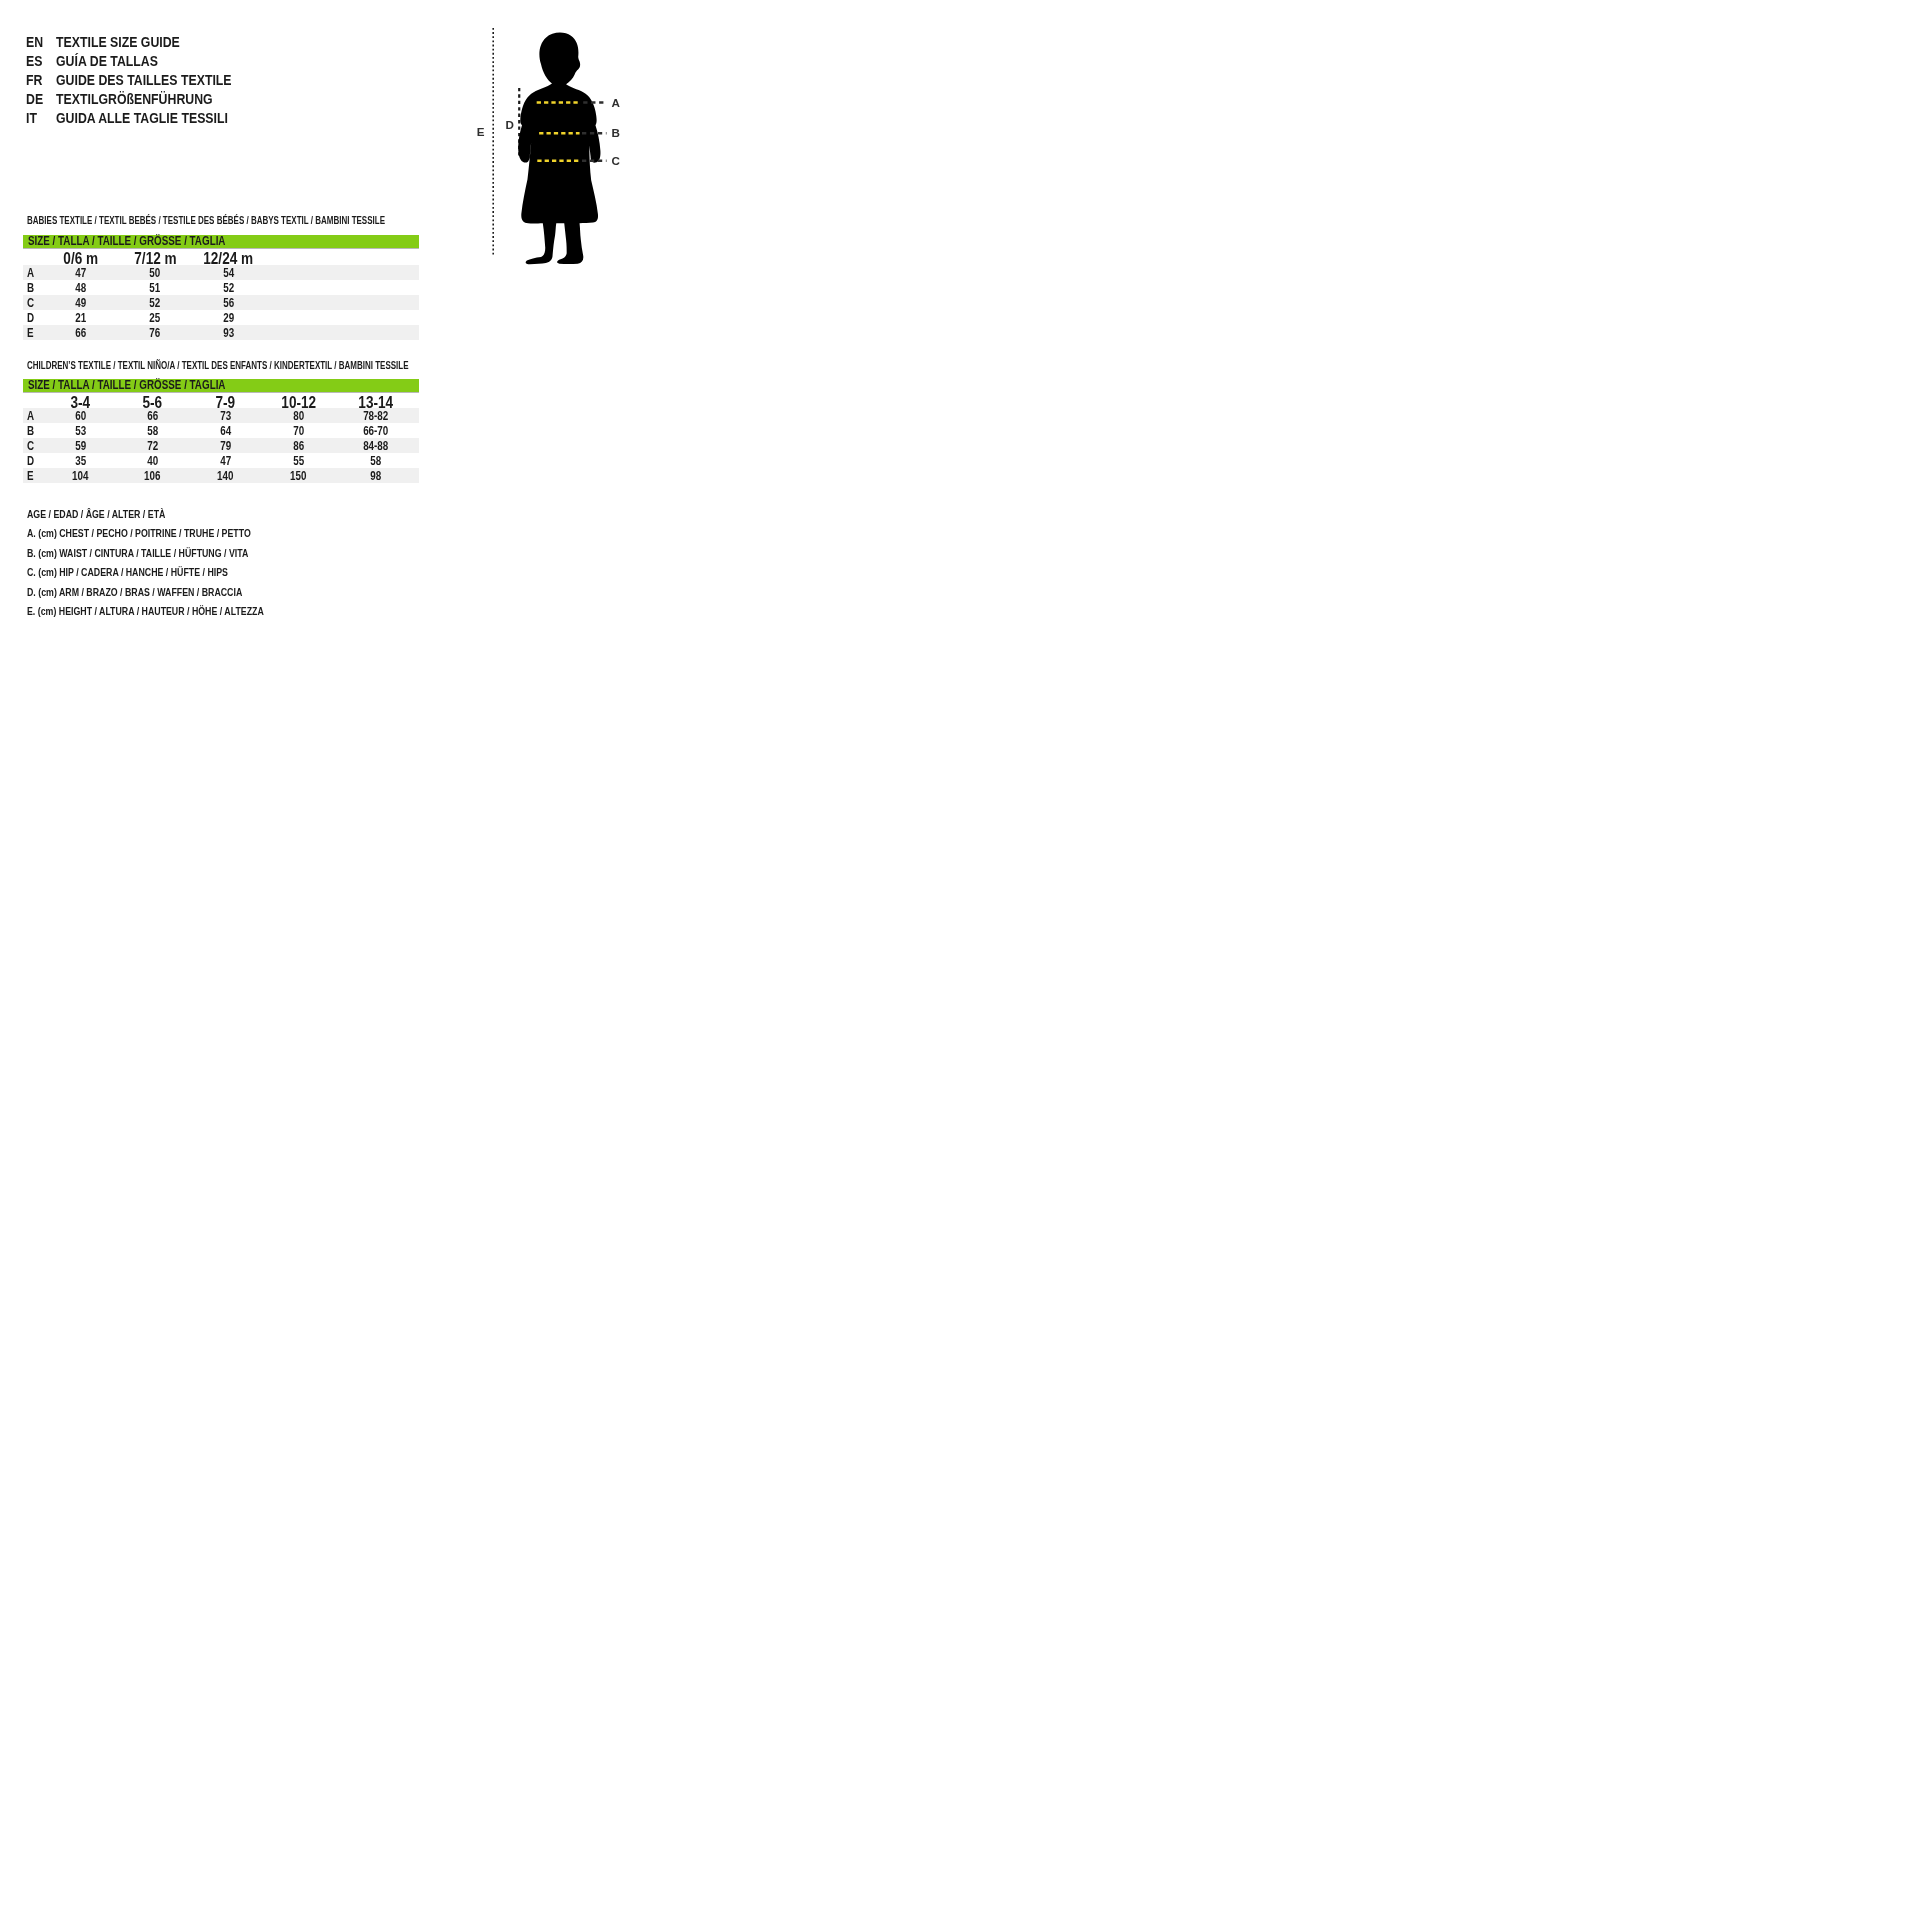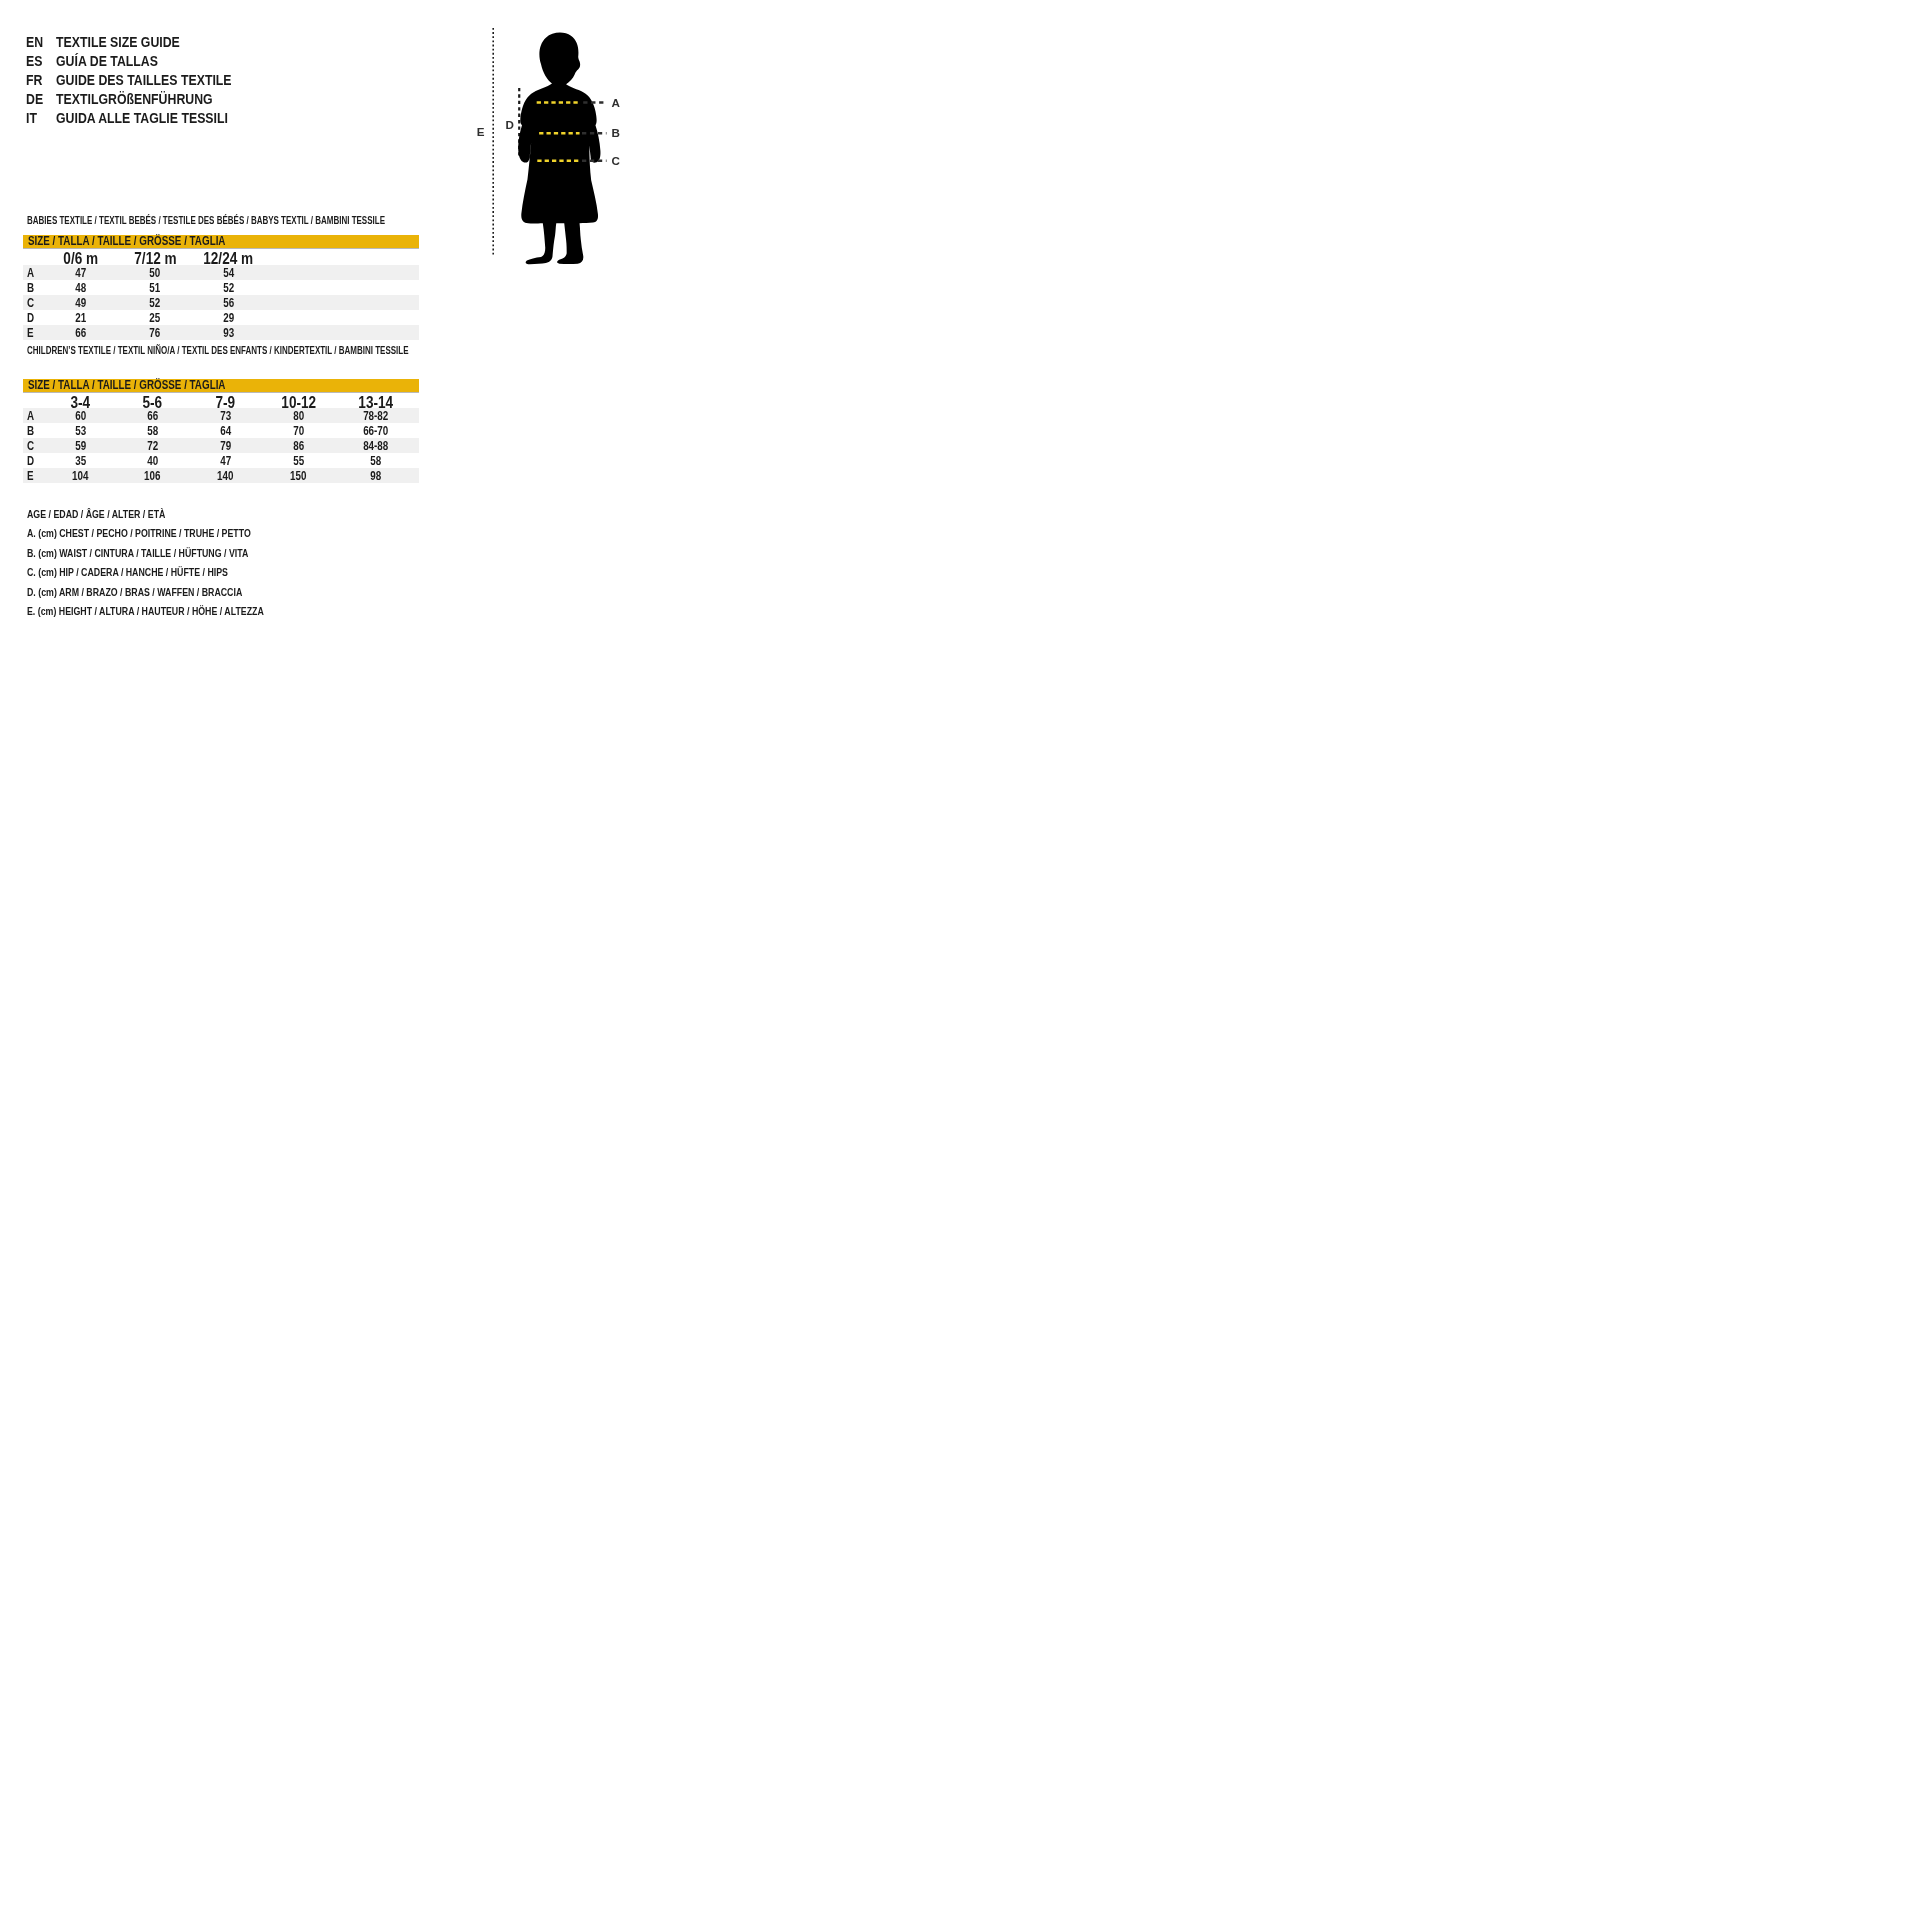--- a/index.html
+++ b/index.html
@@ -10,26 +10,26 @@
   .cx-c{display:inline-block;transform:scaleX(.8);transform-origin:50% 50%;white-space:nowrap;}
   
   .lang-block{position:absolute;left:26px;top:32px;}
   .lang-row{display:flex;height:19px;align-items:center;font-size:15.4px;}
   .lang-code{width:30px;flex:0 0 30px;}
   
   #figure{position:absolute;left:473px;top:20.3px;width:169px;height:246px;}
   
   .section-title{position:absolute;left:26.5px;font-size:10px;line-height:13.6px;}
   #babies-title{top:214px;}
-  #children-title{top:344px;}
+  #children-title{top:359px;}
   
   .size-table{position:absolute;left:23px;width:396px;}
   #babies-table{top:235px;}
   #children-table{top:379px;}
-  .size-bar{height:13px;background:#eab308;border-bottom:1.8px solid #b9b9b9;
+  .size-bar{height:13px;background:#84cc16;border-bottom:1.8px solid #b9b9b9;
             font-size:12.3px;line-height:13px;padding-left:5px;box-sizing:content-box;}
   .cols-row{display:grid;align-items:center;font-size:17px;}
   #babies-table .cols-row,#babies-table .data-row{grid-template-columns:25px 65px 84px 63px 1fr;}
   #children-table .cols-row,#children-table .data-row{grid-template-columns:25px 65px 79px 67px 79px 75px 1fr;}
   #babies-table .cols-row{height:16px;}
   #children-table .cols-row{height:15px;text-decoration:underline;}
   .data-row{display:grid;align-items:center;height:15px;font-size:12.3px;}
   .data-row.striped{background:#f0f0f0;}
   .cell-c{text-align:center;}
   .cell-l{padding-left:3.7px;text-align:left;}

